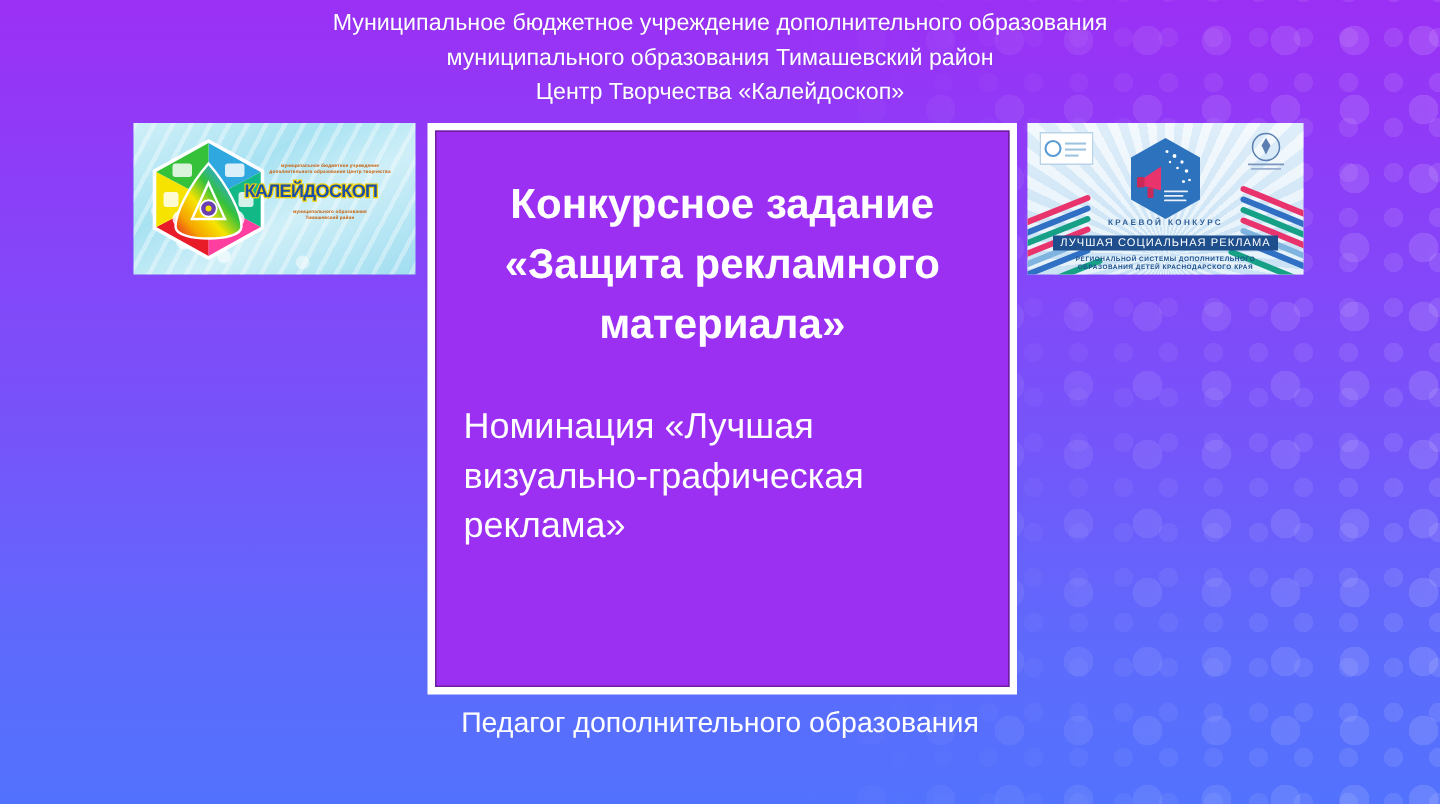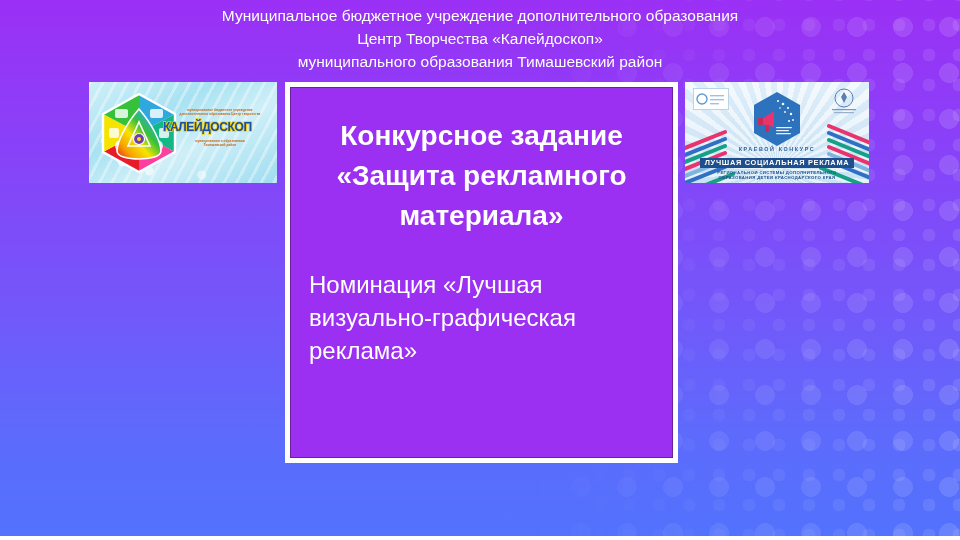--- a/index.html
+++ b/index.html
@@ -106,21 +106,21 @@
   }
   .poly { position:absolute; }
 
   #banner-text {
     position:absolute; left:0; right:0; bottom:3px;
     text-align:center; line-height:1.05;
   }
   .bt1 { font-size:5.4px; letter-spacing:1.6px; font-weight:bold; color:#2E5E96; }
   .bt2 {
     display:inline-block; background:#1E4F8C; color:#FFFFFF;
-    font-size:7.4px; font-weight:bold; letter-spacing:0.7px;
+    font-size:7.4px; font-weight:normal; letter-spacing:0.7px;
     padding:1.5px 5px; margin-top:1.5px;
   }
   .bt3 { font-size:4.3px; font-weight:bold; letter-spacing:0.35px; color:#1E4F8C; margin-top:2px; }
   .bt4 { font-size:4.3px; font-weight:bold; letter-spacing:0.35px; color:#1E4F8C; }
 
   .kal-word {
     position:absolute; left:74px; top:38px;
     font-size:12px; font-weight:bold; letter-spacing:-0.4px;
     color:#1B4FA8; -webkit-text-stroke:1.6px #F5D000;
     paint-order:stroke fill; white-space:nowrap;
@@ -134,22 +134,22 @@
 </head>
 <body>
 
 <div id="slide">
 
   <div class="dots"></div>
   <div class="dots small"></div>
 
   <div id="header">
     <div>Муниципальное бюджетное учреждение дополнительного образования</div>
+    <div>муниципального образования Тимашевский район</div>
     <div>Центр Творчества «Калейдоскоп»</div>
-    <div>муниципального образования Тимашевский район</div>
   </div>
 
   <div id="logo-left">
     <div class="streaks"></div>
     <div class="bubbles"></div>
 
     <svg class="poly" style="left:8px; top:9px;" width="84" height="84" viewBox="0 0 84 84">
 
       <polygon points="42,3 78,23 78,61 42,81 6,61 6,23" fill="#ffffff"></polygon>
       <polygon points="42,3 78,23 42,42" fill="#2FA8E0"></polygon>
@@ -267,15 +267,16 @@
 
     <div id="banner-text">
       <div class="bt1">КРАЕВОЙ КОНКУРС</div>
       <div><span class="bt2">ЛУЧШАЯ СОЦИАЛЬНАЯ РЕКЛАМА</span></div>
       <div class="bt3">РЕГИОНАЛЬНОЙ СИСТЕМЫ ДОПОЛНИТЕЛЬНОГО</div>
       <div class="bt4">ОБРАЗОВАНИЯ ДЕТЕЙ КРАСНОДАРСКОГО КРАЯ</div>
     </div>
   </div>
 
   <div id="footer">
+    <div>Педагог дополнительного образования</div>
   </div>
 
 </div>
 
 </body></html>

